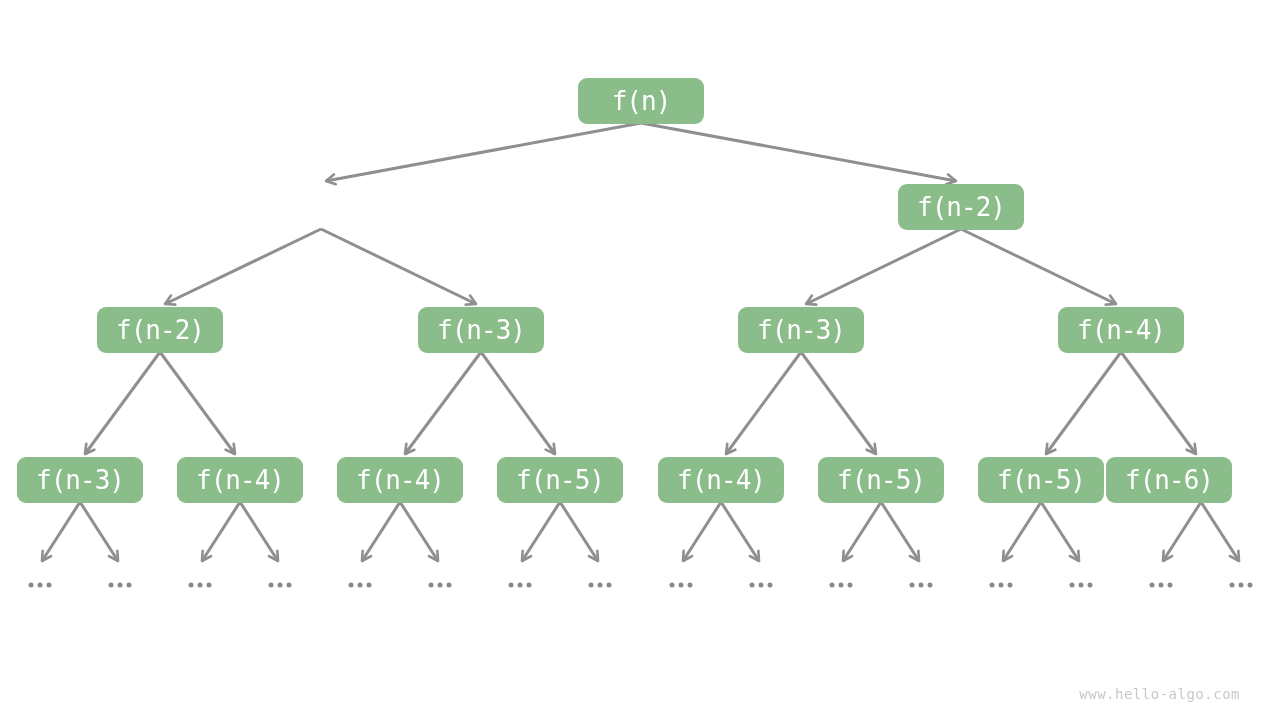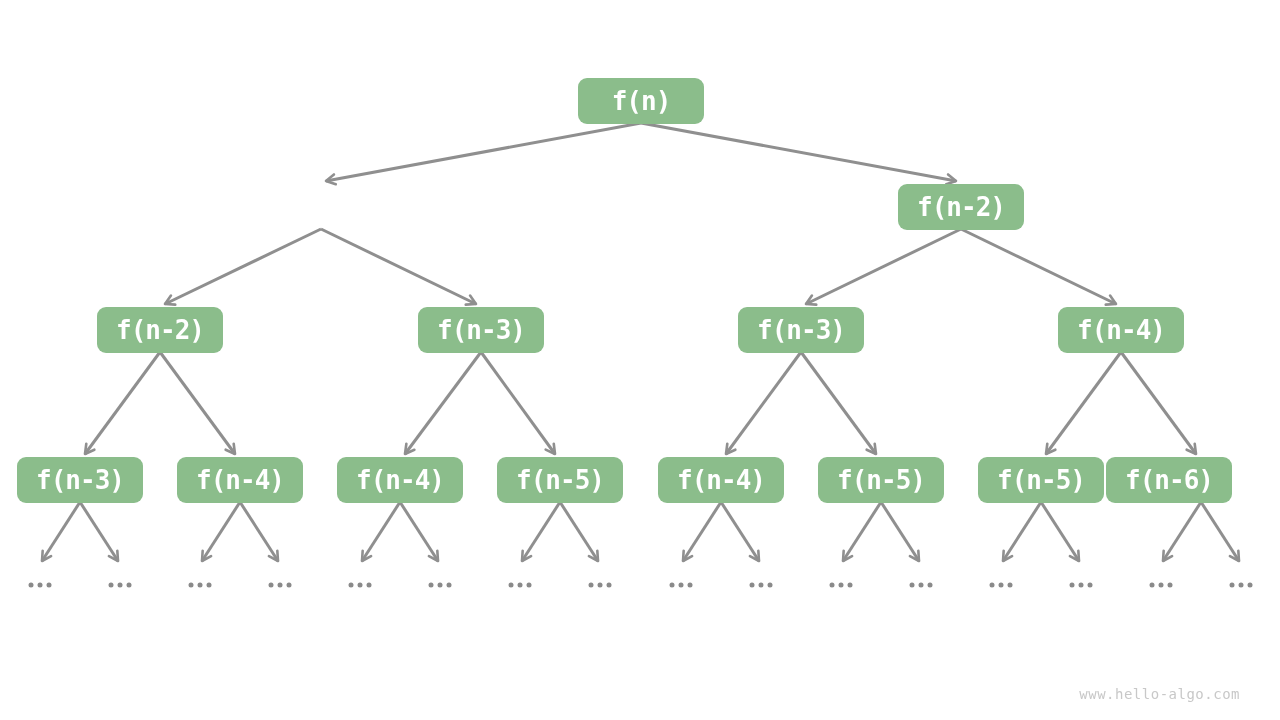--- a/index.html
+++ b/index.html
@@ -26,21 +26,21 @@
     position: absolute;
     width: 126px;
     height: 46px;
     line-height: 46px;
     transform: translate(-50%, -50%);
     background: var(--node-fill, #8bbd8b);
     color: var(--node-text, #ffffff);
     border-radius: 9px;
     text-align: center;
     font-size: 26px;
-    font-weight: bold;
+    font-weight: normal;
     letter-spacing: -1px;
     white-space: nowrap;
   }
   .ellipsis {
     position: absolute;
     transform: translate(-50%, -50%);
     display: flex;
     gap: 4px;
     align-items: center;
   }

